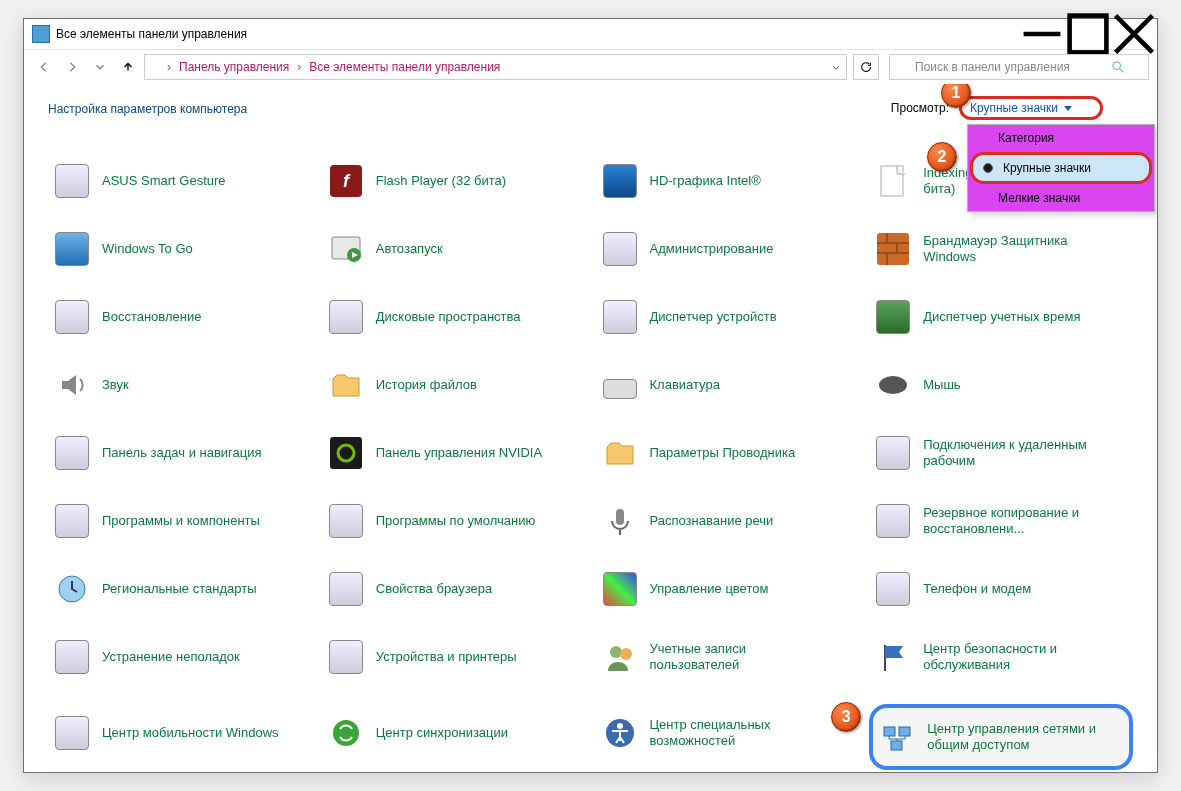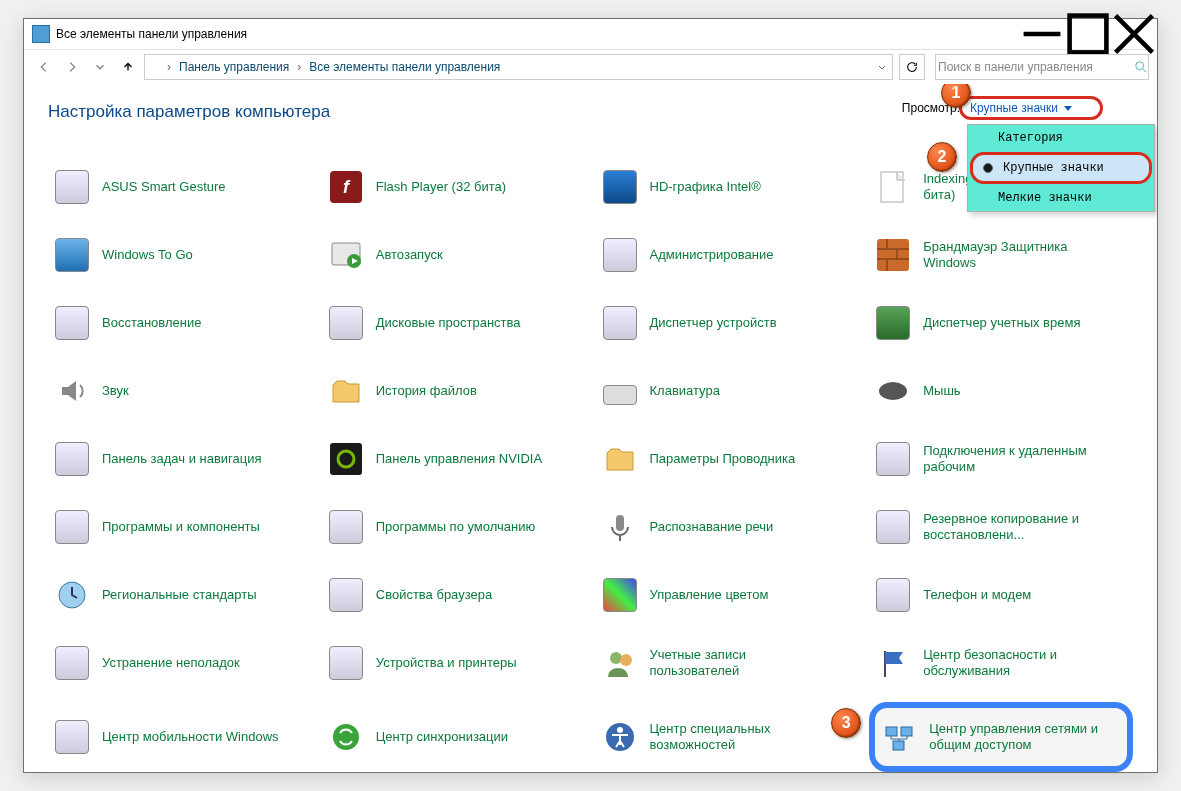--- a/index.html
+++ b/index.html
@@ -9,45 +9,45 @@
 .titlebar .app-icon{width:16px;height:16px;background:#4e9dd4;margin-right:6px;border:1px solid #2b6ea0;}
 .titlebar .title{color:#000;}
 .titlebar .winbtns{margin-left:auto;display:flex;}
 .titlebar .winbtn{width:46px;height:30px;display:flex;align-items:center;justify-content:center;color:#000;}
 
 .navbar{height:34px;display:flex;align-items:center;padding:0 8px;gap:4px;}
 .navbtn{width:24px;height:24px;display:flex;align-items:center;justify-content:center;color:#808080;}
 .navbtn.enabled{color:#000;}
 .navbtn svg{width:14px;height:14px;}
 .address{flex:1;height:24px;border:1px solid #cccccc;display:flex;align-items:center;padding:0 4px;gap:4px;background:#fff;}
-.address .crumb{color:#0c4a6e;padding:0 4px;}
+.address .crumb{color:#be185d;padding:0 4px;}
 .address .sep{color:#666;}
 .address .tail{margin-left:auto;display:flex;align-items:center;gap:2px;}
 .refresh{width:24px;height:24px;border:1px solid #ccc;display:flex;align-items:center;justify-content:center;margin-left:2px;}
-.search{width:212px;height:24px;border:1px solid #ccc;display:flex;align-items:center;padding:0 0;margin-left:6px;color:#777;}
+.search{width:212px;height:24px;border:1px solid #ccc;display:flex;align-items:center;padding:0 23px;margin-left:6px;color:#777;}
 .search input{border:none;outline:none;width:170px;font-size:12px;color:#555;}
 .search input::placeholder{color:#888;}
 .search .sicon{margin-left:auto;}
 
 .content{flex:1;position:relative;padding:14px 24px 0 24px;overflow:hidden;}
-.heading{font-size:17px;color:#0a4a8a;margin:4px 0 36px 0;}
-.view-label{position:absolute;top:17px;right:197px;color:#000;}
+.heading{font-size:12px;color:#0a4a8a;margin:4px 0 36px 0;}
+.view-label{position:absolute;top:17px;right:208px;color:#000;}
 .view-select{position:absolute;top:12px;right:54px;border:3px solid #d82c1f;border-radius:14px;padding:2px 28px 2px 8px;color:#1259b7;display:flex;align-items:center;gap:2px;}
 .view-select .dd{width:0;height:0;border-left:4px solid transparent;border-right:4px solid transparent;border-top:5px solid #1259b7;margin-left:4px;}
 
-.popup{position:absolute;top:40px;right:2px;width:186px;background:#5eead4;border:1px solid #b0b0b0;box-shadow:3px 3px 6px rgba(0,0,0,.2);z-index:10;font-family:Liberation Mono, monospace;}
+.popup{position:absolute;top:40px;right:2px;width:186px;background:#d946ef;border:1px solid #b0b0b0;box-shadow:3px 3px 6px rgba(0,0,0,.2);z-index:10;}
 .popup .opt{height:26px;display:flex;align-items:center;padding:0 10px 0 30px;position:relative;}
 .popup .opt .dot{position:absolute;left:10px;width:8px;height:8px;border-radius:50%;background:#1a1a1a;border:1px solid #666;}
 .popup .opt.sel{border:3px solid #d82c1f;border-radius:14px;margin:1px 2px;background:#cde6f7;}
 
 .grid{display:grid;grid-template-columns:repeat(4,1fr);gap:10px;}
 .item{display:flex;align-items:center;gap:12px;padding:6px 6px;min-height:46px;}
 .item .ico{width:36px;height:36px;flex-shrink:0;display:flex;align-items:center;justify-content:center;}
 .item .txt{color:#0b7a3d;font-size:13px;line-height:1.2;max-width:180px;}
-.item.hl{border:6px solid #3b82f6;border-radius:18px;background:#f5f5f5;}
+.item.hl{border:4px solid #3b82f6;border-radius:18px;background:#f5f5f5;margin-top:8px;}
 .item.hl .txt{font-weight:normal;}
 
 .ico-box{width:32px;height:32px;border:1px solid #888;border-radius:4px;background:linear-gradient(#eef,#ccd);}
 
 .badge{position:absolute;width:28px;height:28px;border-radius:50%;background:radial-gradient(circle at 35% 30%,#ff874d,#d13a00);color:#fff;font-weight:bold;font-size:16px;display:flex;align-items:center;justify-content:center;box-shadow:inset -1px -1px 2px rgba(0,0,0,.4),1px 1px 3px rgba(0,0,0,.4);border:1px solid #803000;z-index:30;}
 </style>
 </head>
 <body>
 
 <div class="window">

